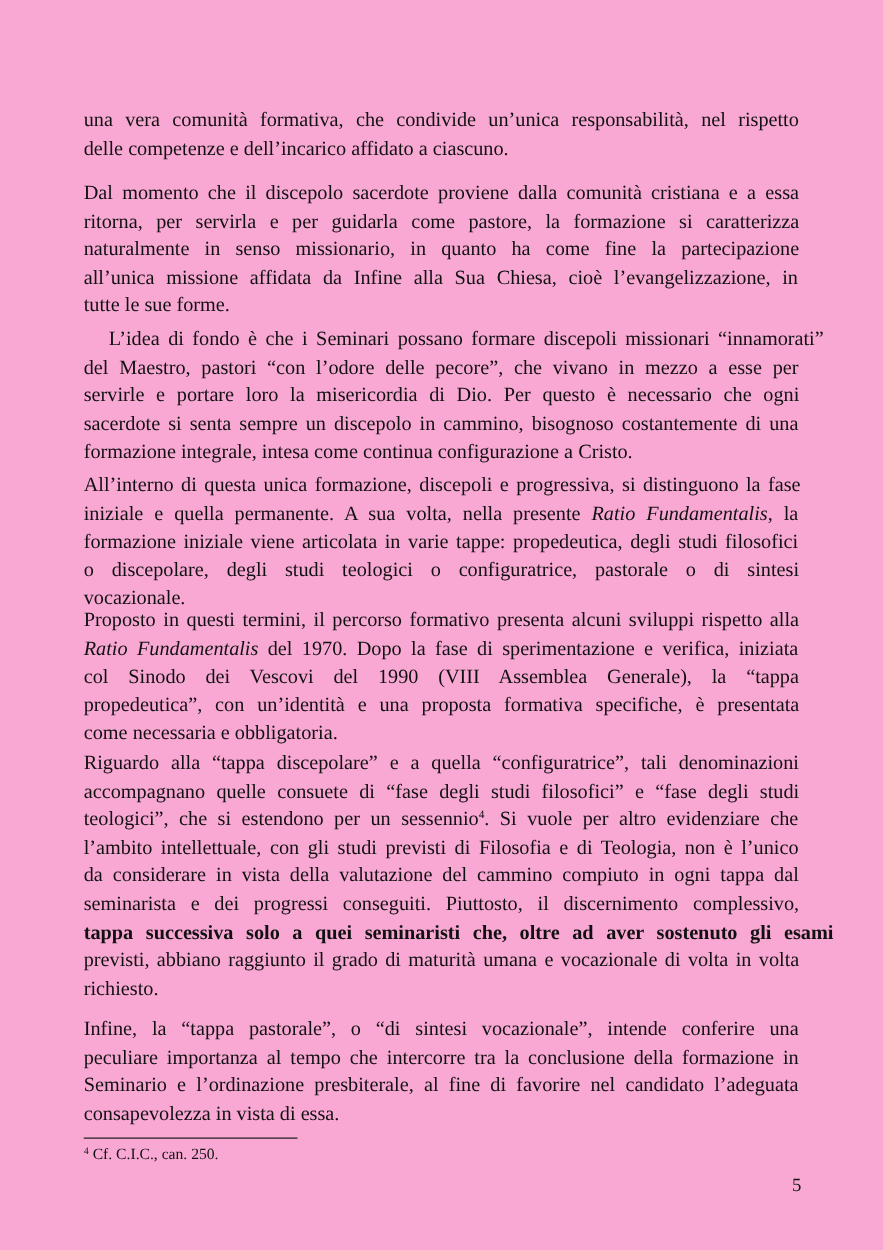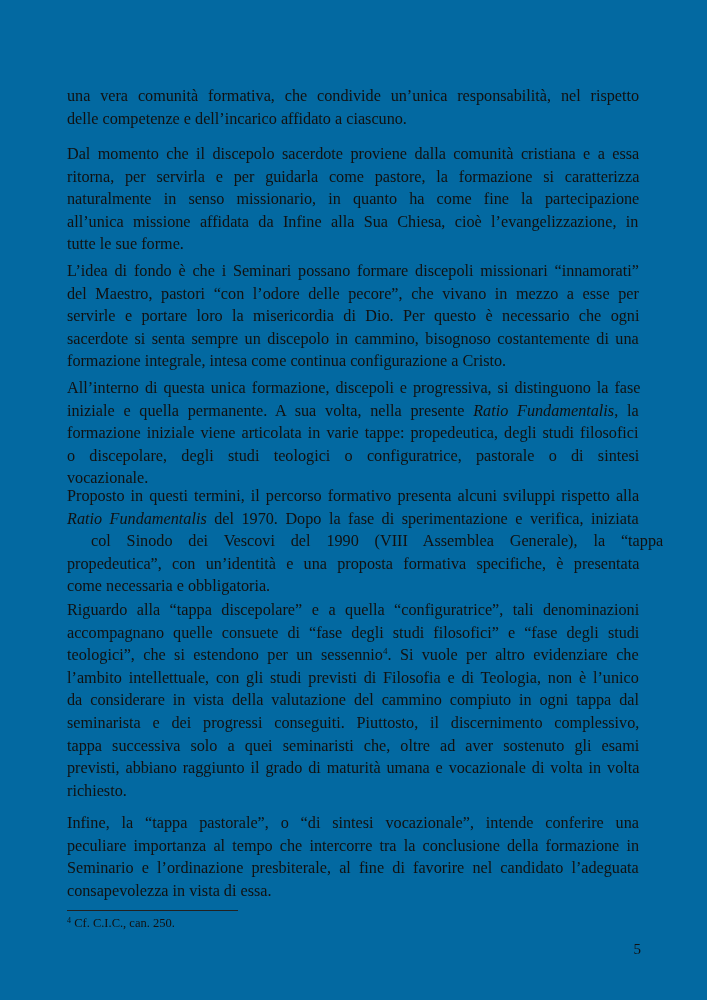--- a/index.html
+++ b/index.html
@@ -1,17 +1,17 @@
 <!DOCTYPE html>
 <html><head>
 <meta charset="utf-8">
 <style>
   html, body { margin: 0; padding: 0; background: #ffffff; }
   body { width: 707px; height: 1000px; position: relative; overflow: hidden; }
-  .page { position: absolute; left: 0; top: 0; width: 707px; height: 1000px; background: #0369a1; }
+  .page { position: absolute; left: 0; top: 0; width: 707px; height: 1000px; background: #f9a8d4; }
   .para {
     position: absolute;
     left: 67px;
     width: 572px;
     font-family: "Liberation Serif", serif;
     font-size: 16.2px;
     line-height: 22.6px;
     color: #111;
     margin: 0;
   }
@@ -51,51 +51,51 @@
 
   <div class="para" style="top:143px;">
     <span class="line" style="display: block; width: auto; word-spacing: 3.33333px; text-align: left; text-align-last: left;">Dal momento che il discepolo sacerdote proviene dalla comunità cristiana e a essa</span>
     <span class="line" style="display: block; width: auto; word-spacing: 6.72727px; text-align: left; text-align-last: left;">ritorna, per servirla e per guidarla come pastore, la formazione si caratterizza</span>
     <span class="line" style="display: block; width: auto; word-spacing: 8.1px; text-align: left; text-align-last: left;">naturalmente in senso missionario, in quanto ha come fine la partecipazione</span>
     <span class="line" style="display: block; width: auto; word-spacing: 5.3px; text-align: left; text-align-last: left;">all’unica missione affidata da Infine alla Sua Chiesa, cioè l’evangelizzazione, in</span>
     <span class="line last">tutte le sue forme.</span>
   </div>
 
   <div class="para" style="top:260px;">
-    <span class="line" style="display: block; width: auto; word-spacing: 2.72727px; text-align: left; text-align-last: left;">L’idea di fondo è che i Seminari possano formare discepoli missionari “innamorati”</span>
+    <span class="line" style="display: block; width: auto; word-spacing: 2.72727px; text-align: left; text-align-last: left; margin-left: 20px;">L’idea di fondo è che i Seminari possano formare discepoli missionari “innamorati”</span>
     <span class="line" style="display: block; width: auto; word-spacing: 4.53846px; text-align: left; text-align-last: left;">del Maestro, pastori “con l’odore delle pecore”, che vivano in mezzo a esse per</span>
     <span class="line" style="display: block; width: auto; word-spacing: 5.30769px; text-align: left; text-align-last: left;">servirle e portare loro la misericordia di Dio. Per questo è necessario che ogni</span>
     <span class="line" style="display: block; width: auto; word-spacing: 2.36364px; text-align: left; text-align-last: left;">sacerdote si senta sempre un discepolo in cammino, bisognoso costantemente di una</span>
     <span class="line last">formazione integrale, intesa come continua configurazione a Cristo.</span>
   </div>
 
   <div class="para" style="top:377px;">
     <span class="line" style="display: block; width: auto; word-spacing: 1.90909px; text-align: left; text-align-last: left;"><span>All’interno di questa unica formazione, discepoli e progressiva, si distinguono la fase</span></span>
     <span class="line" style="display: block; width: auto; word-spacing: 4.72727px; text-align: left; text-align-last: left;"><span>iniziale e quella permanente. A sua volta, nella presente </span><i>Ratio Fundamentalis</i><span>, la</span></span>
     <span class="line" style="display: block; width: auto; word-spacing: 2px; text-align: left; text-align-last: left;"><span>formazione iniziale viene articolata in varie tappe: propedeutica, degli studi filosofici</span></span>
     <span class="line" style="display: block; width: auto; word-spacing: 10.2px; text-align: center; text-align-last: left;"><span>o discepolare, degli studi teologici o configuratrice, pastorale o di sintesi</span></span>
     <span class="line last"><span>vocazionale.</span></span>
   </div>
 
   <div class="para" style="top:485px;">
     <span class="line" style="display: block; width: auto; word-spacing: 2px; text-align: left; text-align-last: left;"><span>Proposto in questi termini, il percorso formativo presenta alcuni sviluppi rispetto alla</span></span>
     <span class="line" style="display: block; width: auto; word-spacing: 3.45455px; text-align: left; text-align-last: left;"><i>Ratio Fundamentalis</i><span> del 1970. Dopo la fase di sperimentazione e verifica, iniziata</span></span>
-    <span class="line" style="display: block; width: auto; word-spacing: 11.8px; text-align: right; text-align-last: left; margin-left: 24px;"><span>col Sinodo dei Vescovi del 1990 (VIII Assemblea Generale), la “tappa</span></span>
+    <span class="line" style="display: block; width: auto; word-spacing: 11.8px; text-align: right; text-align-last: left;"><span>col Sinodo dei Vescovi del 1990 (VIII Assemblea Generale), la “tappa</span></span>
     <span class="line" style="display: block; width: auto; word-spacing: 6.22222px; text-align: left; text-align-last: left;"><span>propedeutica”, con un’identità e una proposta formativa specifiche, è presentata</span></span>
     <span class="line last"><span>come necessaria e obbligatoria.</span></span>
   </div>
 
   <div class="para" style="top:599px;">
     <span class="line" style="display: block; width: auto; word-spacing: 5.44444px; text-align: left; text-align-last: left;">Riguardo alla “tappa discepolare” e a quella “configuratrice”, tali denominazioni</span>
     <span class="line" style="display: block; width: auto; word-spacing: 5px; text-align: left; text-align-last: left;">accompagnano quelle consuete di “fase degli studi filosofici” e “fase degli studi</span>
     <span class="line" style="display: block; width: auto; word-spacing: 4.33333px; text-align: right; text-align-last: left;"><span>teologici”, che si estendono per un sessennio</span><sup>4</sup><span>. Si vuole per altro evidenziare che</span></span>
     <span class="line" style="display: block; width: auto; word-spacing: 2.76923px; text-align: left; text-align-last: left;">l’ambito intellettuale, con gli studi previsti di Filosofia e di Teologia, non è l’unico</span>
     <span class="line" style="display: block; width: auto; word-spacing: 3.91667px; text-align: left; text-align-last: left;">da considerare in vista della valutazione del cammino compiuto in ogni tappa dal</span>
     <span class="line" style="display: block; width: auto; word-spacing: 7.75px; text-align: left; text-align-last: left;">seminarista e dei progressi conseguiti. Piuttosto, il discernimento complessivo,</span>
-    <span class="line" style="display: block; width: auto; word-spacing: 6px; text-align: left; text-align-last: left;">tappa successiva solo a quei seminaristi che, oltre ad aver sostenuto gli esami</span>
+    <span class="line" style="display: block; width: auto; word-spacing: 6px; text-align: left; text-align-last: left; font-weight: bold;">tappa successiva solo a quei seminaristi che, oltre ad aver sostenuto gli esami</span>
     <span class="line" style="display: block; width: auto; word-spacing: 1.84615px; text-align: left; text-align-last: left;">previsti, abbiano raggiunto il grado di maturità umana e vocazionale di volta in volta</span>
     <span class="line last">richiesto.</span>
   </div>
 
   <div class="para" style="top:812px;">
     <span class="line" style="display: block; width: auto; word-spacing: 7.8px; text-align: left; text-align-last: left;">Infine, la “tappa pastorale”, o “di sintesi vocazionale”, intende conferire una</span>
     <span class="line" style="display: block; width: auto; word-spacing: 3.09091px; text-align: left; text-align-last: left;">peculiare importanza al tempo che intercorre tra la conclusione della formazione in</span>
     <span class="line" style="display: block; width: auto; word-spacing: 4.1px; text-align: center; text-align-last: left;">Seminario e l’ordinazione presbiterale, al fine di favorire nel candidato l’adeguata</span>
     <span class="line last">consapevolezza in vista di essa.</span>
   </div>

